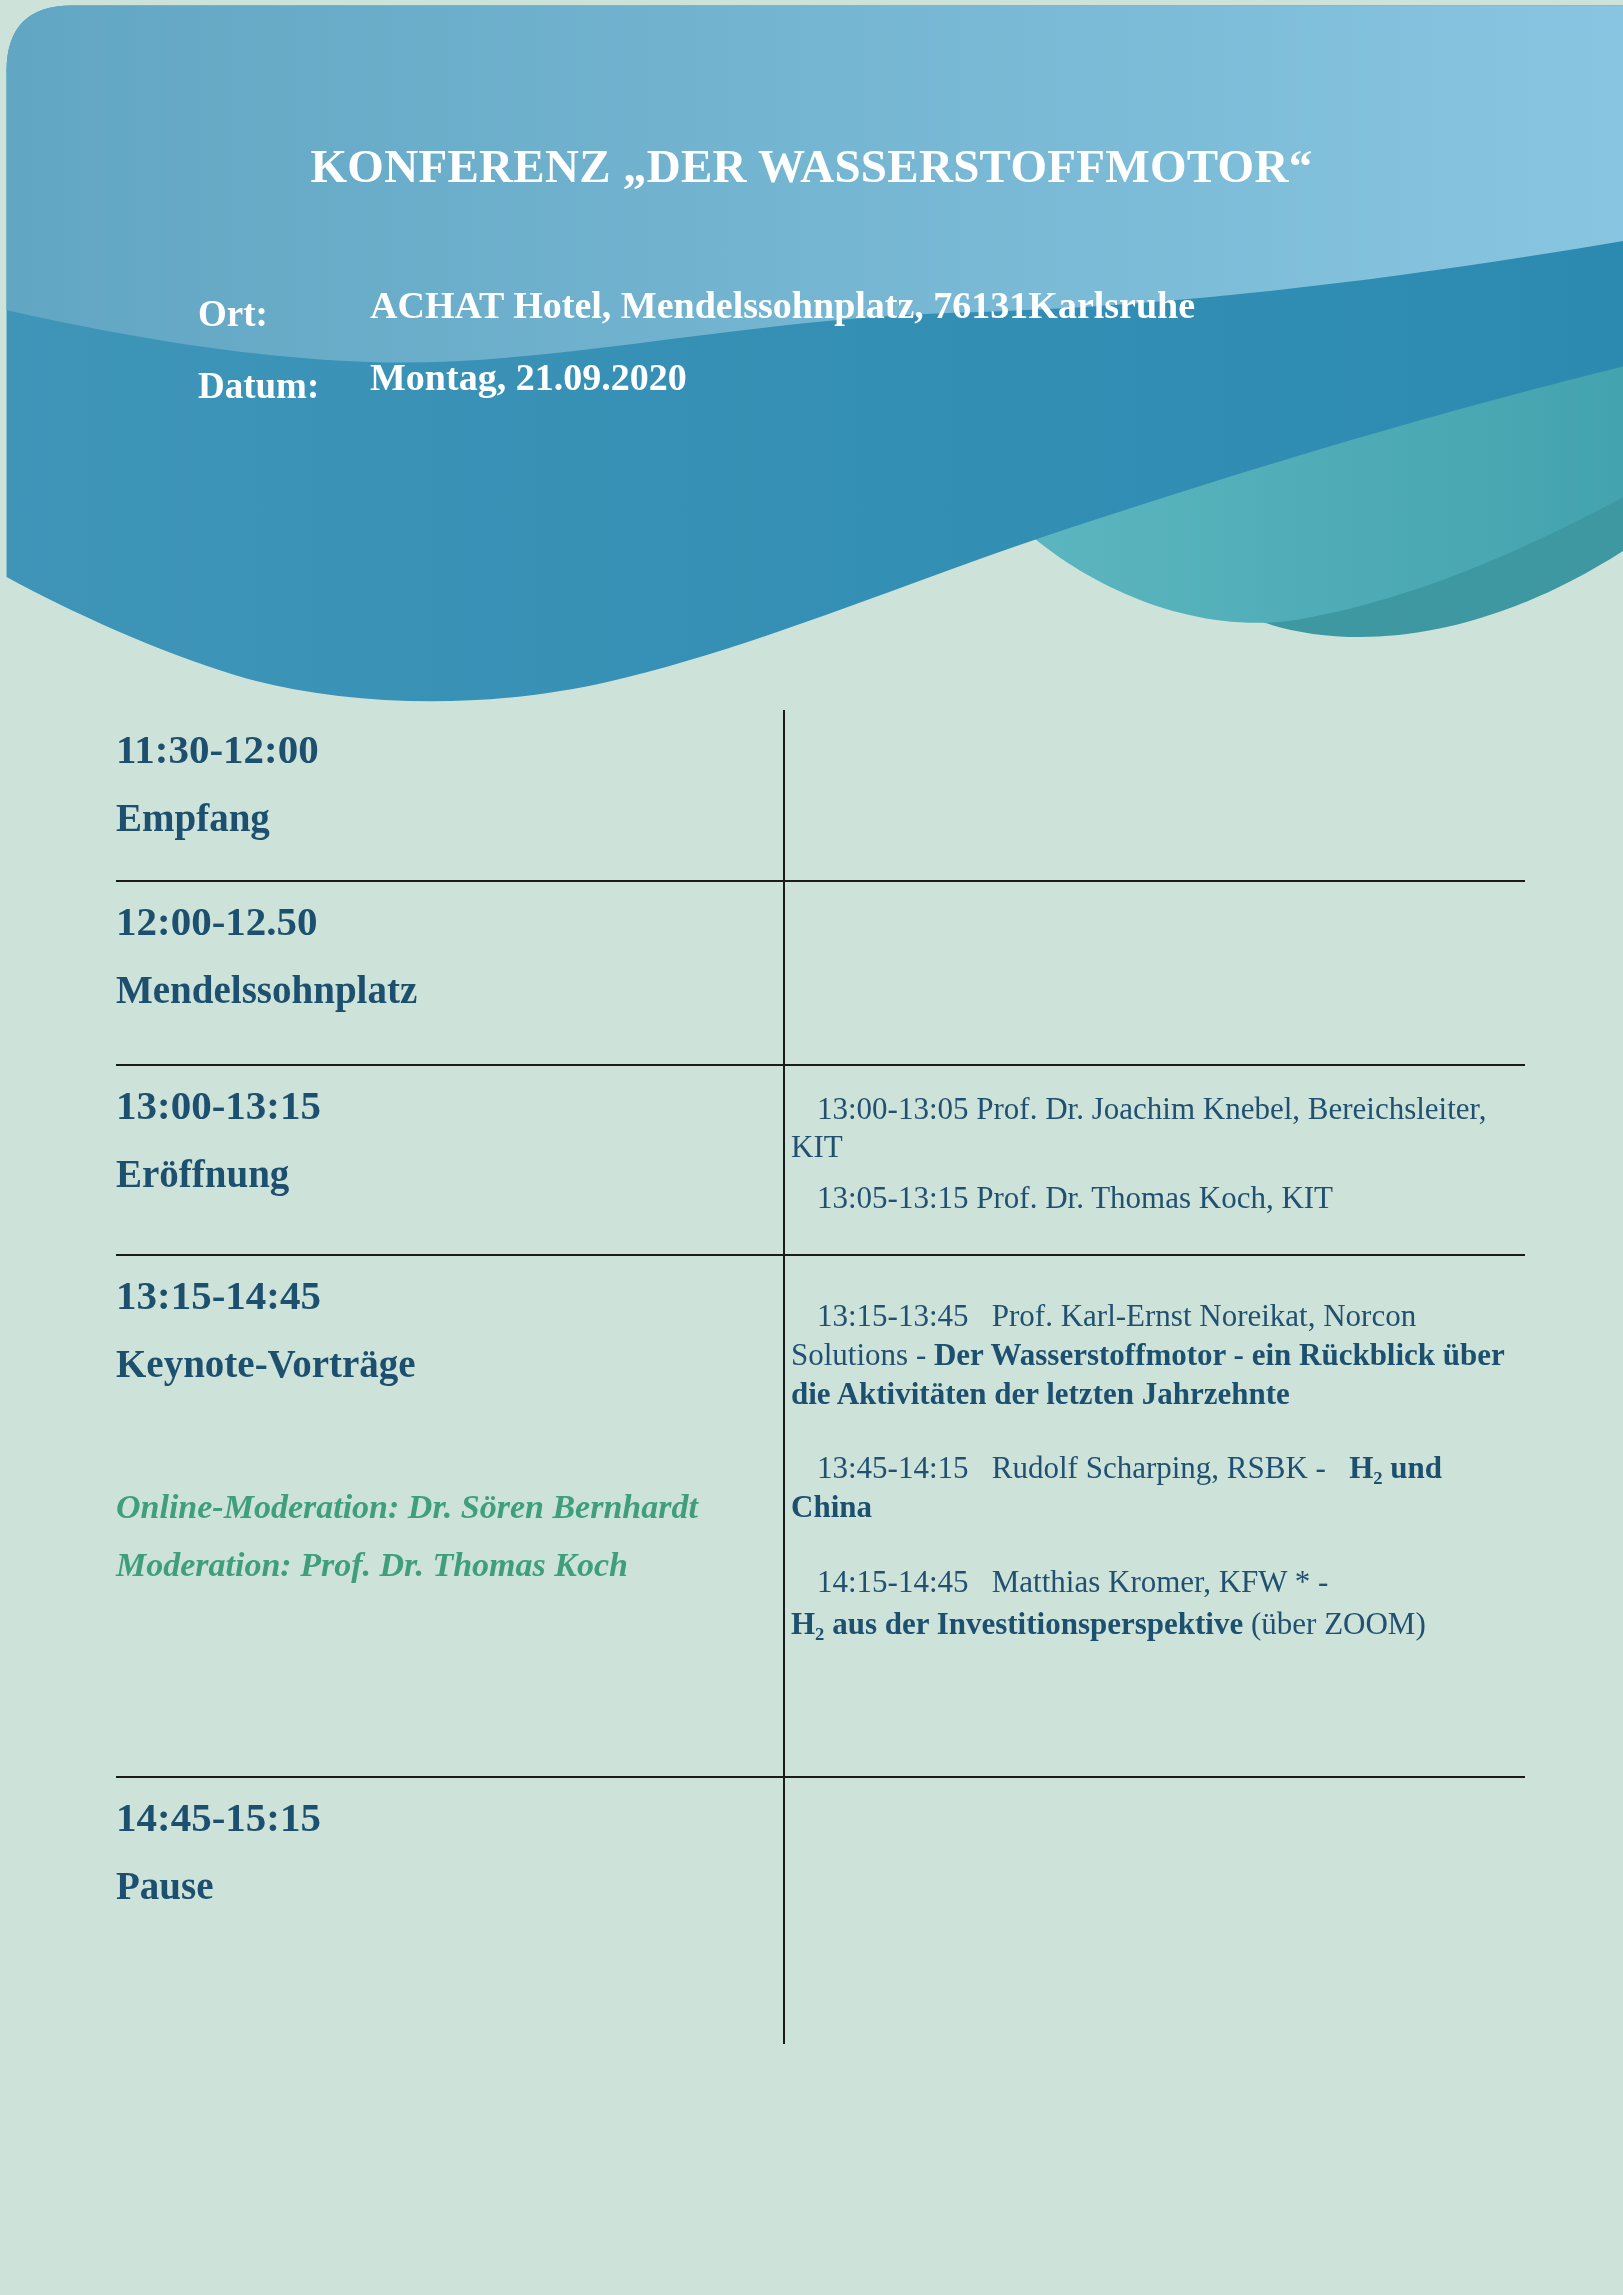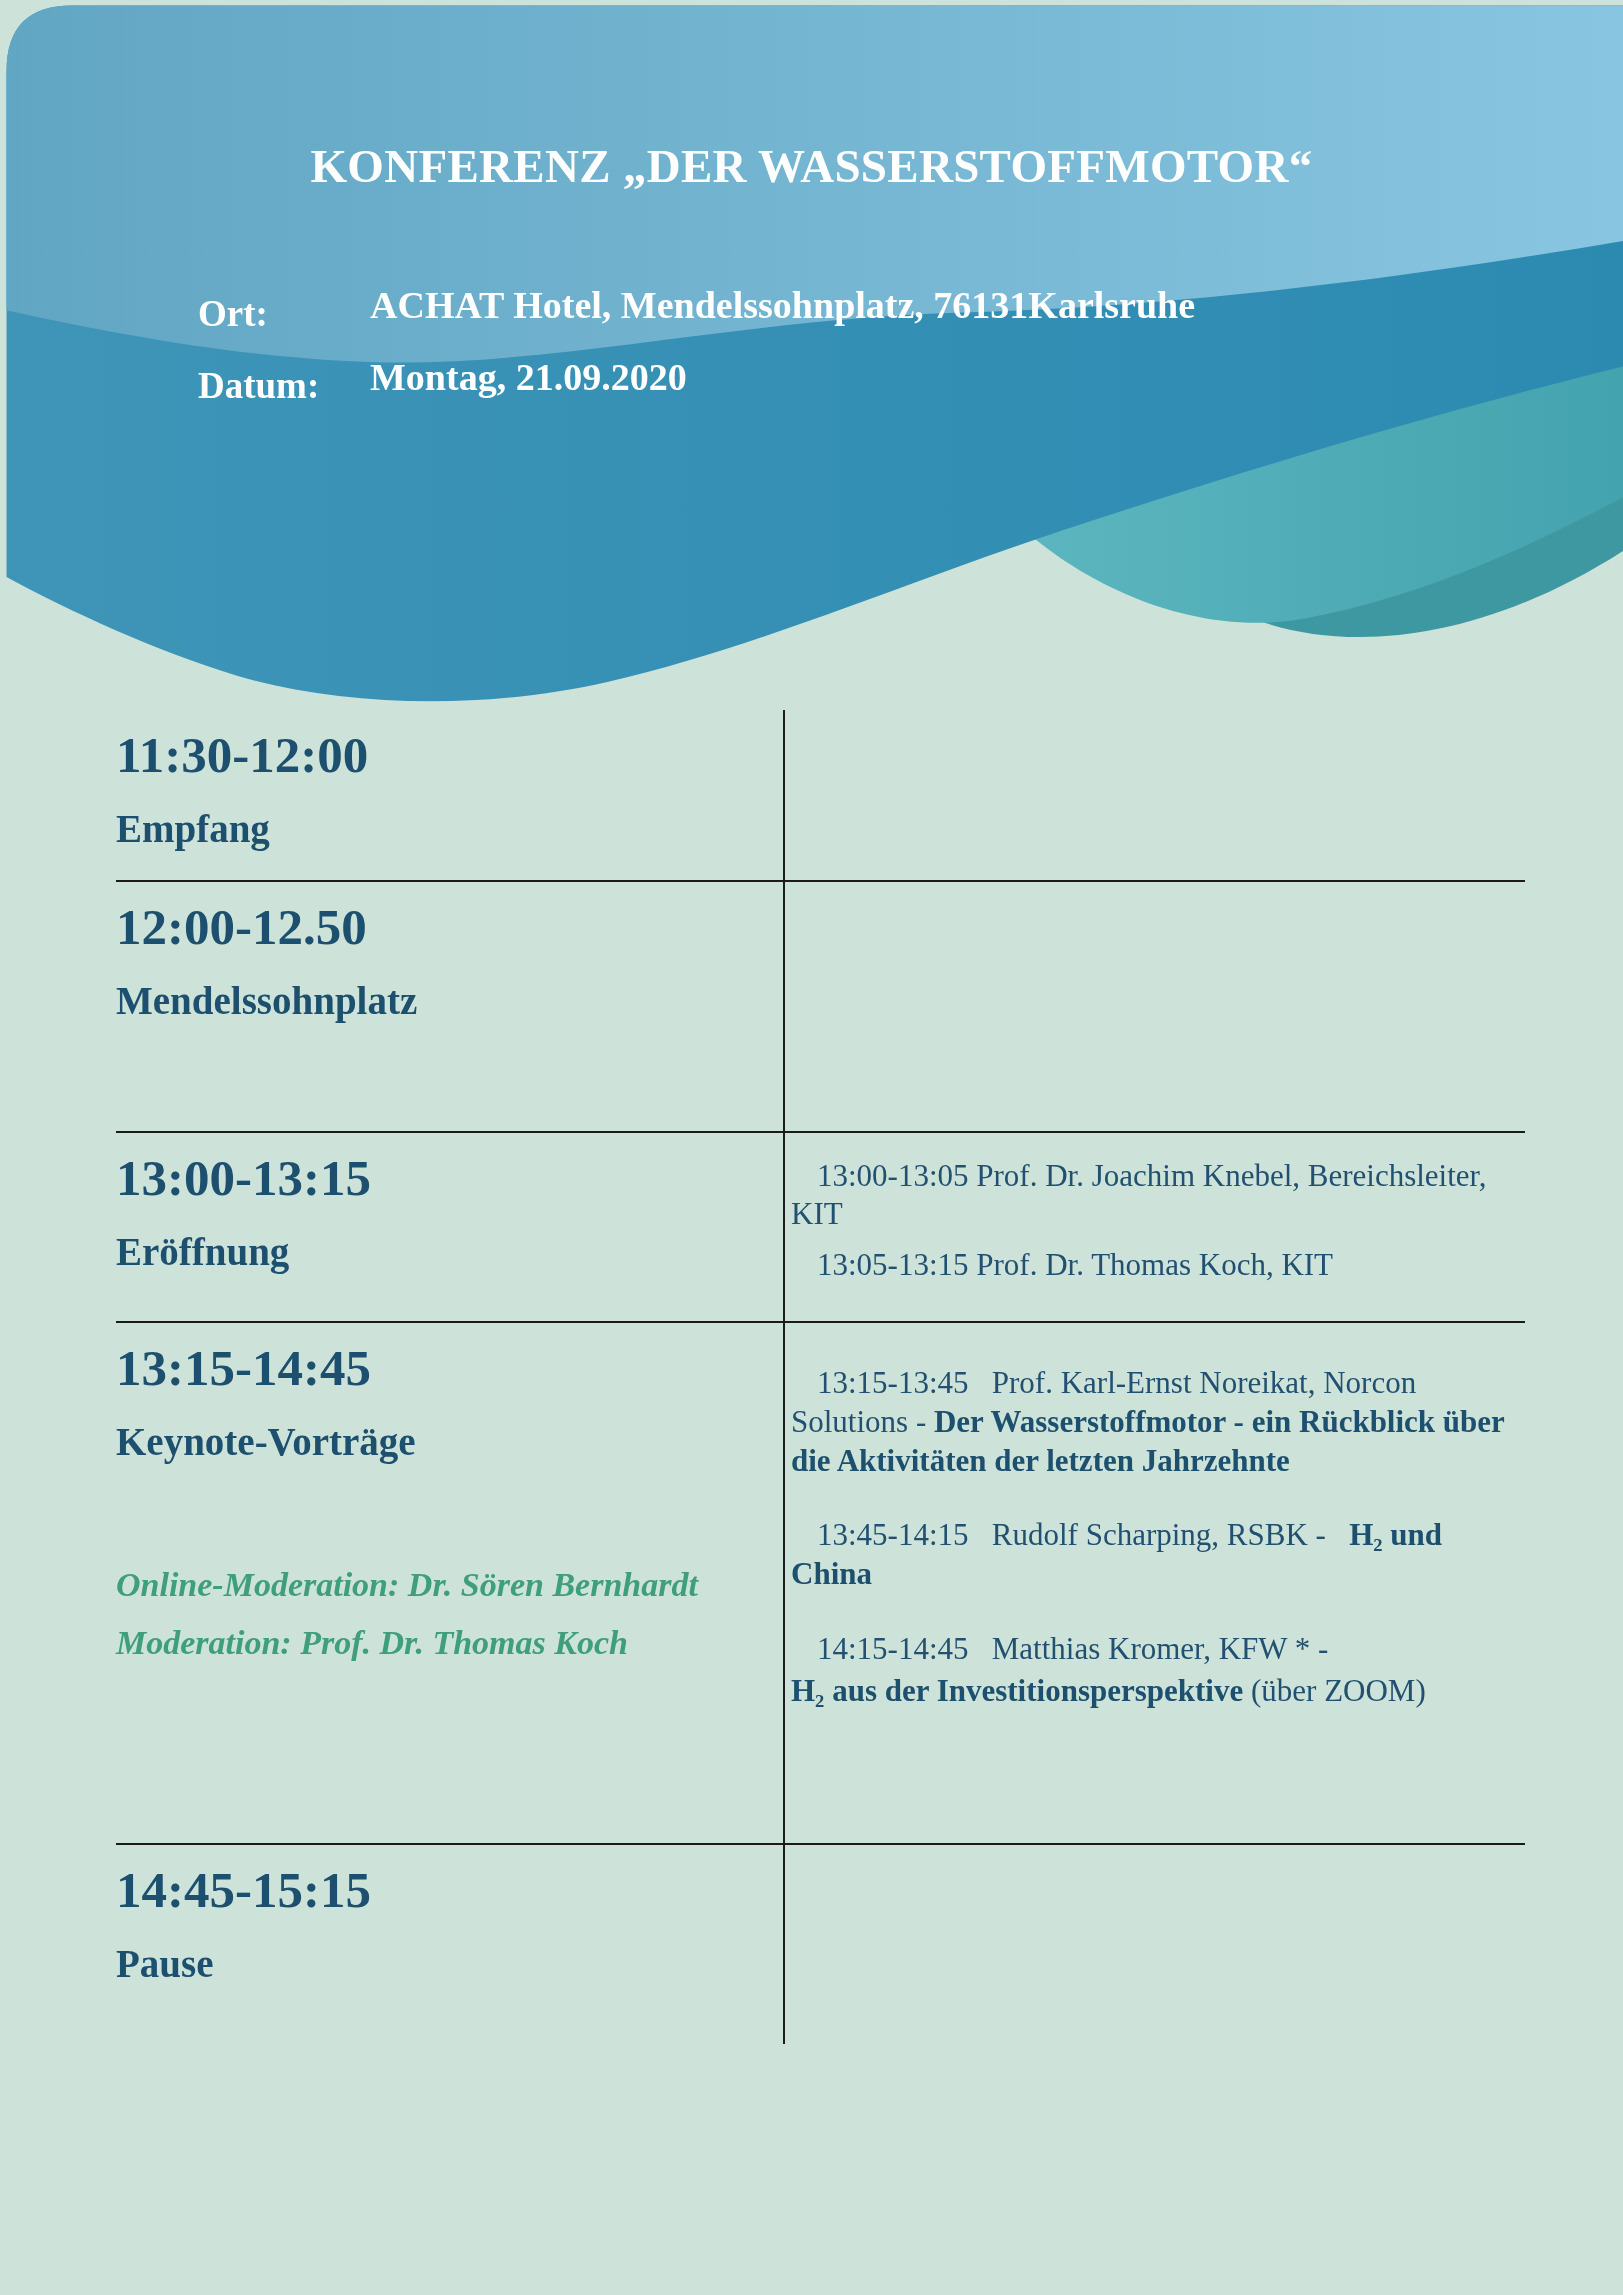--- a/index.html
+++ b/index.html
@@ -34,27 +34,27 @@
   
   .agenda{
     position:absolute; left:116px; top:710px; width:1409px;
   }
   .vline{
     position:absolute; left:667px; top:0; width:2px; height:1334px;
     background:var(--line);
   }
   .row{position:relative; box-sizing:border-box;}
   .row + .row{border-top:2px solid var(--line);}
-  .row-0{height:170px;} .row-1{height:251px;} .row-2{height:190px;}
+  .row-0{height:170px;} .row-1{height:184px;} .row-2{height:190px;}
   .row-3{height:522px;} .row-4{height:239px;}
   .cell-left{
     position:absolute; left:0; top:0; width:654px; padding-top:17px;
   }
   .time{
-    color:var(--navy); font-size:51px; font-weight:bold; line-height:1.1;
+    color:var(--navy); font-size:41px; font-weight:bold; line-height:1.1;
   }
   .slot-title{
     color:var(--navy); font-size:39px; font-weight:bold; line-height:1.1;
     margin-top:25px;
   }
   .moderation{margin-top:92px;}
   .moderation div{
     color:var(--green); font-size:34px; font-weight:bold; font-style:italic;
     line-height:1.7;
   }

